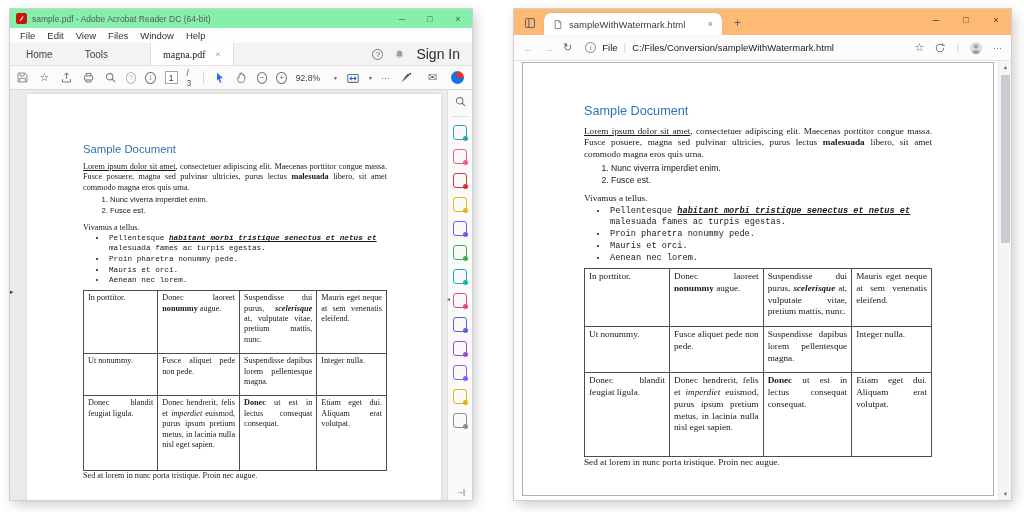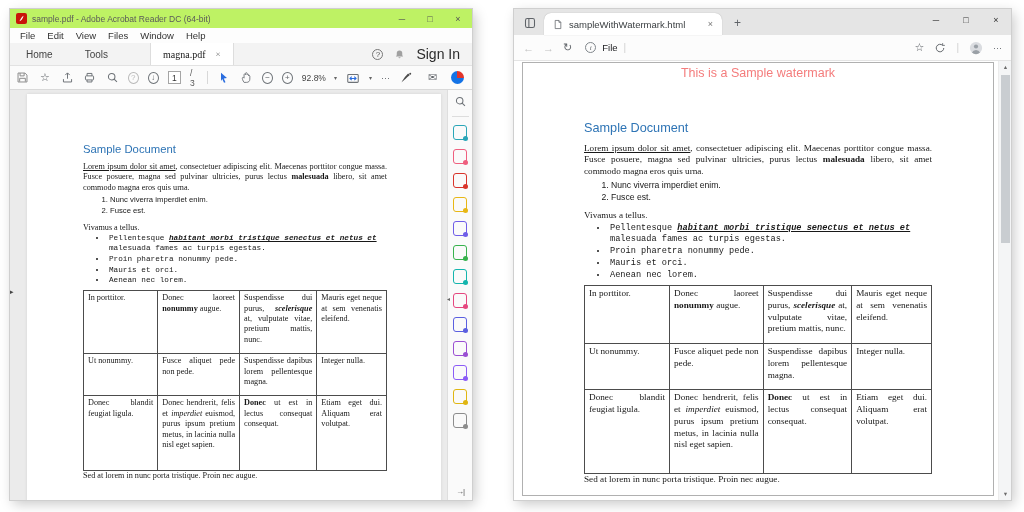--- a/index.html
+++ b/index.html
@@ -4,21 +4,21 @@
 <style>
   * { box-sizing: border-box; margin: 0; padding: 0; }
   html,body { width:1024px; height:512px; overflow:hidden; background:#ffffff;
     font-family:"Liberation Sans", sans-serif; }
   .window { position:absolute; background:#fff;
     box-shadow:0 0 0 1px #cfcfcf, 3px 4px 12px rgba(0,0,0,.22); }
 
   
   #acrobat { left:10px; top:9px; width:462px; height:491px; display:flex; flex-direction:column; }
   .ac-titlebar { height:19px; display:flex; align-items:center; padding-left:6px;
-    background:#bef264; font-size:8.5px; color:#5a5a5a; flex:0 0 auto; }
+    background:#86efac; font-size:8.5px; color:#5a5a5a; flex:0 0 auto; }
   .ac-app-icon { width:11px; height:11px; margin-right:5px; flex:0 0 auto; }
   .win-controls { margin-left:auto; display:flex; height:100%; }
   .win-btn { width:28px; display:flex; align-items:center; justify-content:center;
     font-size:9px; color:#555; }
   .ac-menubar { height:15px; display:flex; align-items:center; font-size:9.5px;
     color:#333; padding-left:4px; flex:0 0 auto; background:#fdfdfd; }
   .menu-item { padding:0 6px; }
   .ac-tabbar { height:23px; background:#f3f3f3; display:flex; align-items:stretch;
     font-size:10px; color:#444; border-bottom:1px solid #e2e2e2; flex:0 0 auto; }
   .ac-tab { display:flex; align-items:center; padding:0 16px; }
@@ -33,42 +33,42 @@
     display:flex; align-items:center; padding:0 6px; gap:9px; color:#5f6368; flex:0 0 auto; }
   .tb-ico { display:flex; align-items:center; justify-content:center; width:15px; }
   .tb-sep { width:1px; height:13px; background:#d8d8d8; }
   .glyph { font-size:11px; color:#5f6368; }
   .circle-ico { width:12px; height:12px; border:1px solid #6d7277; border-radius:50%;
     font-size:8px; color:#5f6368; display:flex; align-items:center; justify-content:center; }
   .circle-ico.dim { border-color:#b9b9b9; color:#b9b9b9; }
   .pg-box { border:1px solid #a5a5a5; width:15px; height:13px; font-size:8.5px; background:#fff;
     display:flex; align-items:center; justify-content:center; color:#333; }
   .pg-total { font-size:8.5px; color:#555; }
-  .zoom-txt { font-size:8.5px; color:#444; display:flex; align-items:center; gap:8px; }
+  .zoom-txt { font-size:8.5px; color:#444; display:flex; align-items:center; gap:14px; }
   .chev { font-size:6px; color:#666; }
   .tb-right { margin-left:auto; display:flex; align-items:center; gap:11px; padding-right:2px; }
   .adobe-badge { width:13px; height:13px; border-radius:50%;
     background:conic-gradient(#e2342b 0 95deg, #1473e6 95deg 360deg); }
   .ac-body { flex:1; display:flex; min-height:0; }
   .ac-canvas { flex:1; background:#ebebeb; position:relative; overflow:hidden; }
   .ac-page { position:absolute; left:17px; right:6px; top:4px; bottom:-4px; background:#fff;
     box-shadow:0 0 3px rgba(0,0,0,.10); overflow:hidden; }
   .ac-page-inner { position:absolute; left:56px; right:54px; top:48px; }
   .nav-expand { position:absolute; left:0; top:198px; font-size:7px; color:#444; }
   .ac-rail { width:25px; background:#fafafa; border-left:1px solid #dedede; display:flex;
     flex-direction:column; align-items:center; padding:5px 0 4px; gap:8px; position:relative; flex:0 0 auto; }
   .rail-sep { width:17px; height:1px; background:#ddd; }
   .rail-ico { width:14px; height:15px; border-radius:3px; position:relative; border:1.6px solid; }
   .rail-ico .dot { position:absolute; right:-2px; bottom:-2px; width:5px; height:5px; border-radius:50%; }
   .rail-collapse { position:absolute; left:-1px; top:205px; font-size:6px; color:#666; }
   .rail-bottom { margin-top:auto; font-size:8px; color:#555; letter-spacing:-1px; }
 
   
   #edge { left:514px; top:9px; width:497px; height:491px; display:flex; flex-direction:column; }
-  .ed-tabstrip { height:26px; background:#e5e5e5; display:flex; align-items:flex-end;
+  .ed-tabstrip { height:26px; background:#fdba74; display:flex; align-items:flex-end;
     padding-left:8px; flex:0 0 auto; position:relative; }
   .ed-square-ico { margin:0 8px 6px 2px; }
   .ed-tab { height:22px; background:#fff; border-radius:7px 7px 0 0; display:flex;
     align-items:center; gap:6px; padding:0 9px; width:178px; font-size:9.5px; color:#3c4043;
     box-shadow:0 0 1px rgba(0,0,0,.3); }
   .ed-tab-title { flex:1; white-space:nowrap; overflow:hidden; }
   .ed-newtab { font-size:12px; color:#5f6368; margin:0 0 5px 12px; }
   .ed-controls { position:absolute; right:0; top:0; display:flex; }
   .ed-winbtn { width:30px; height:22px; display:flex; align-items:center; justify-content:center;
     font-size:9px; color:#333; }
@@ -357,41 +357,41 @@
   </div>
 
   <div class="ed-addrbar">
     <span class="nav-glyph dim">←</span>
     <span class="nav-glyph dim">→</span>
     <span class="nav-glyph">↻</span>
     <span class="ed-address">
       <span class="info-circle">i</span>
       <span>File</span>
       <span class="addr-div">|</span>
+      <span>C:/Files/Conversion/sampleWithWatermark.html</span>
     </span>
     <span class="ed-addr-right">
       <span class="glyph" style="font-size:11px;">☆</span>
       <svg viewBox="0 0 16 16" width="12" height="12" fill="none" stroke="#5f6368" stroke-width="1.3">
           <path d="M13 8a5 5 0 1 1-1.5-3.5"></path>
           <path d="M11.5 1.5v3h3" stroke-width="1.1"></path>
         </svg>
       <span class="addr-div">|</span>
       <svg viewBox="0 0 16 16" width="14" height="14">
           <circle cx="8" cy="8" r="7" fill="#dadce0"></circle>
           <circle cx="8" cy="6.3" r="2.4" fill="#9aa0a6"></circle>
           <path d="M3.4 13.2a5 5 0 0 1 9.2 0A7 7 0 0 1 8 15a7 7 0 0 1-4.6-1.8z" fill="#9aa0a6"></path>
         </svg>
       <span class="glyph" style="font-size:9px;">···</span>
     </span>
   </div>
 
   <div class="ed-content">
     <div class="ed-page">
       <div class="ed-page-inner" id="edge-doc">
-          <div class="doc-watermark">This is a Sample watermark</div>
           <div class="doc">
             <div class="doc-title">Sample Document</div>
             <p class="jpara"><span class="u">Lorem ipsum dolor sit amet</span><span>, consectetuer adipiscing elit. Maecenas porttitor congue massa. Fusce posuere, magna sed pulvinar ultricies, purus lectus </span><span class="b">malesuada</span><span> libero, sit amet commodo magna eros quis urna.</span></p>
             <ol>
               <li>Nunc viverra imperdiet enim.</li>
               <li>Fusce est.</li>
             </ol>
             <p class="p2">Vivamus a tellus.</p>
             <ul>
               <li><span>Pellentesque </span><span class="b i u">habitant morbi tristique senectus et netus et</span><span> malesuada fames ac turpis egestas.</span></li>

